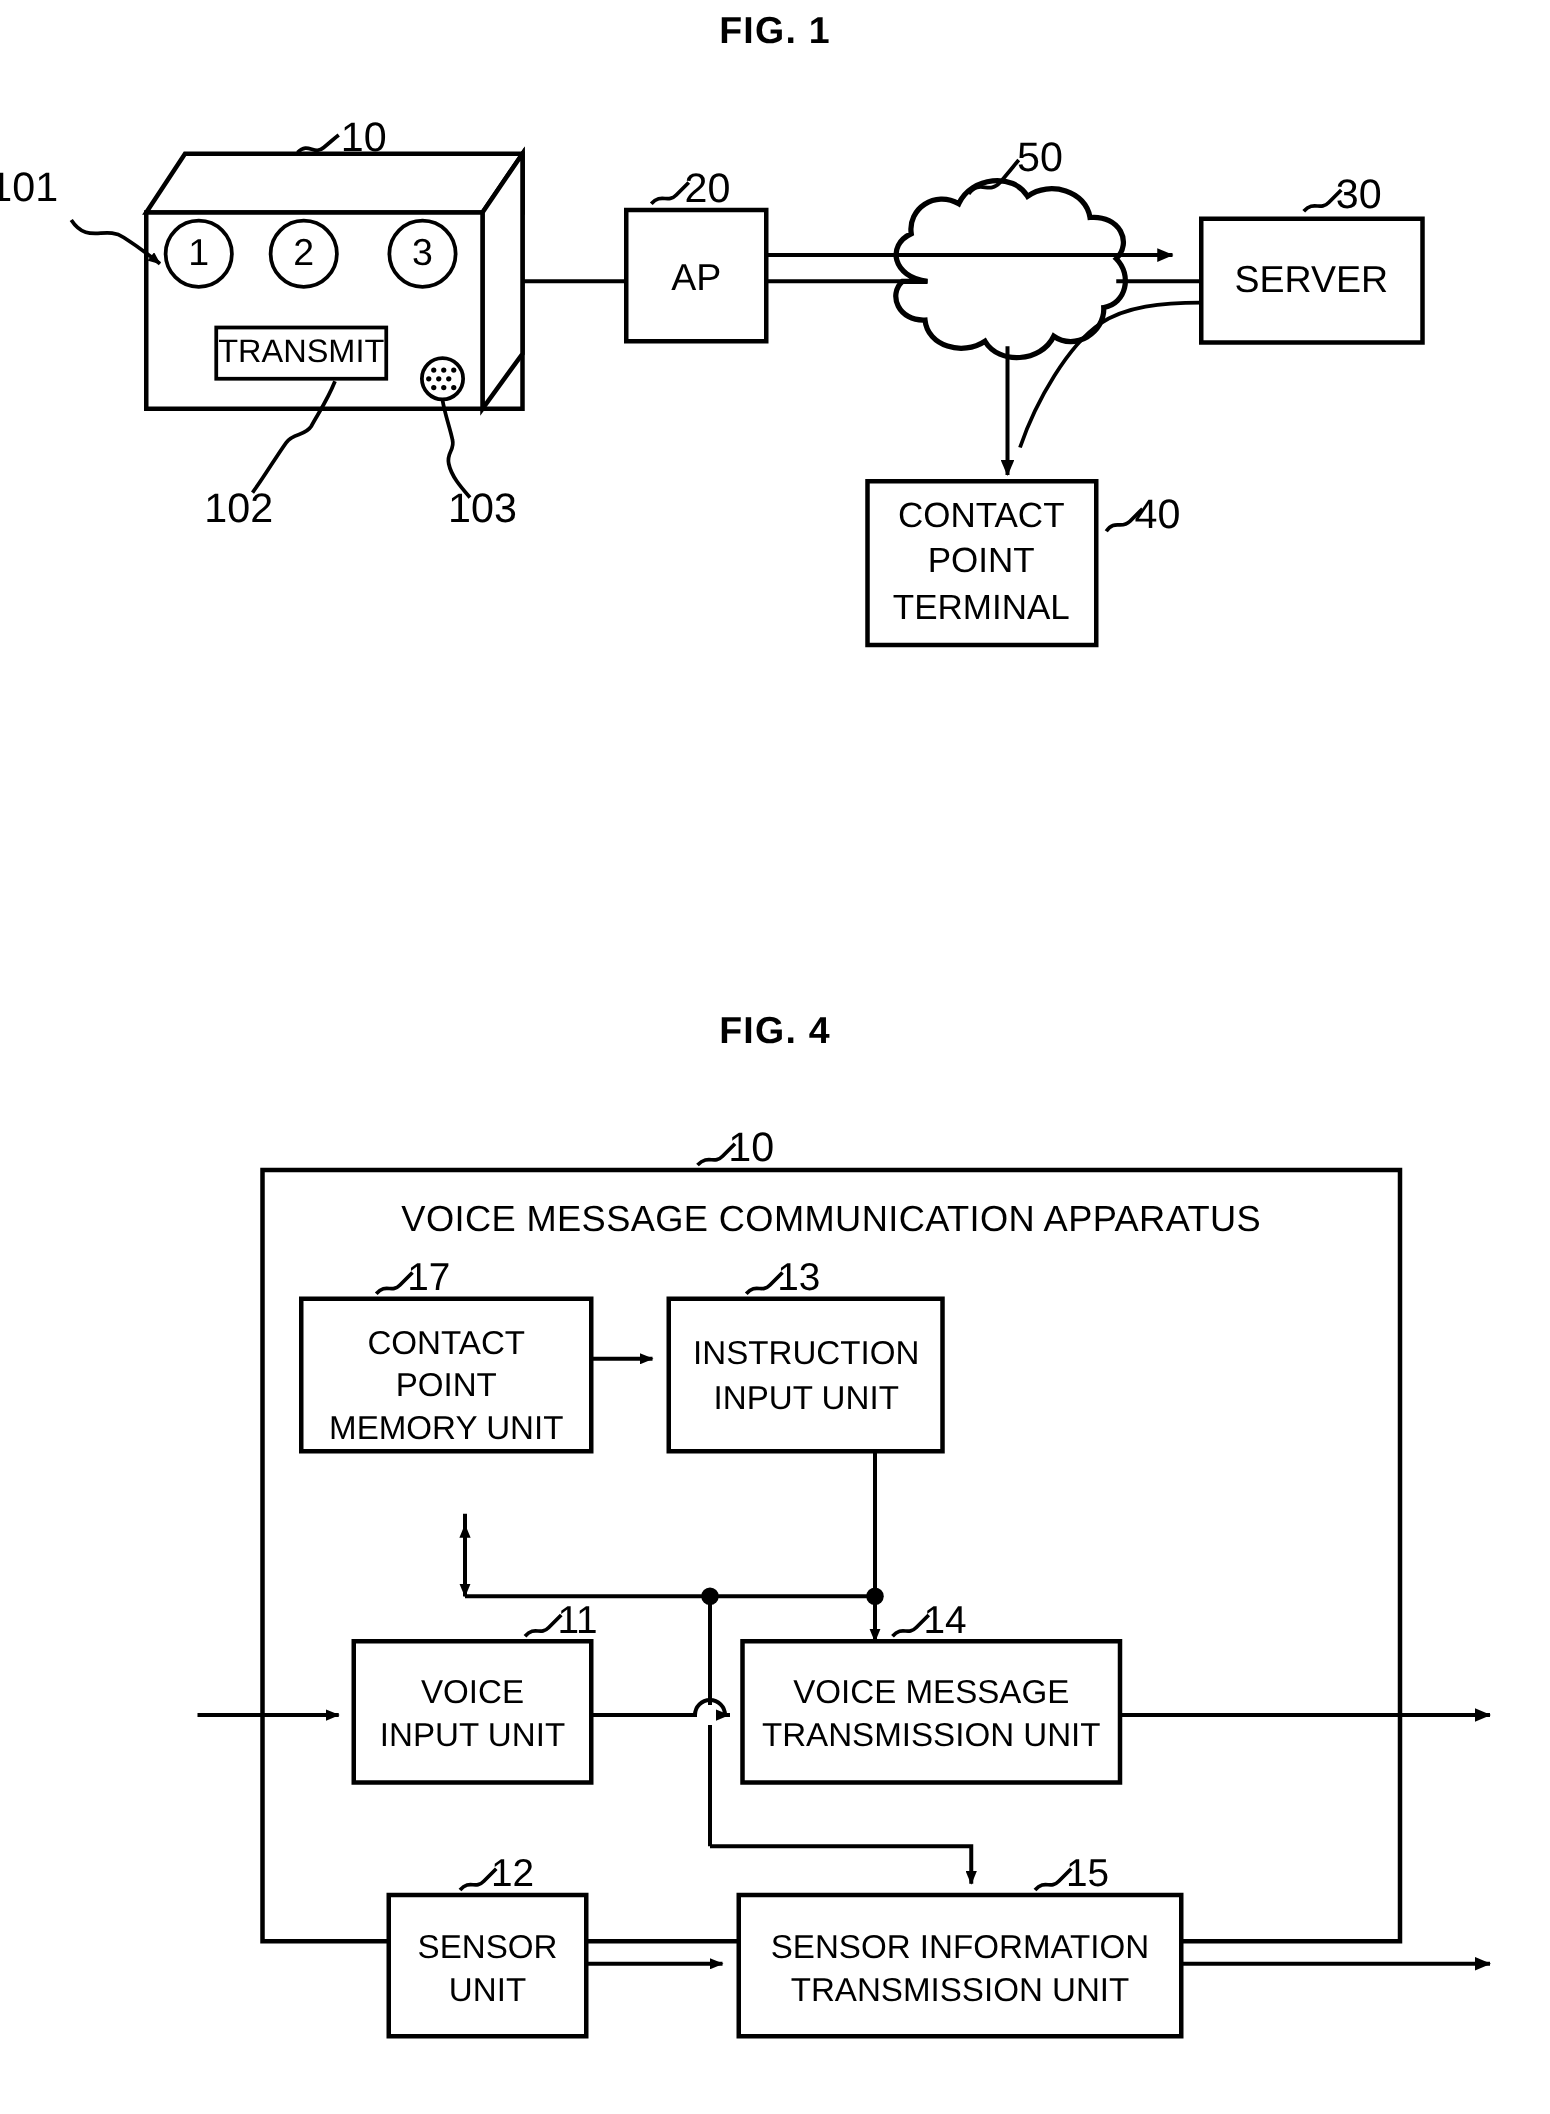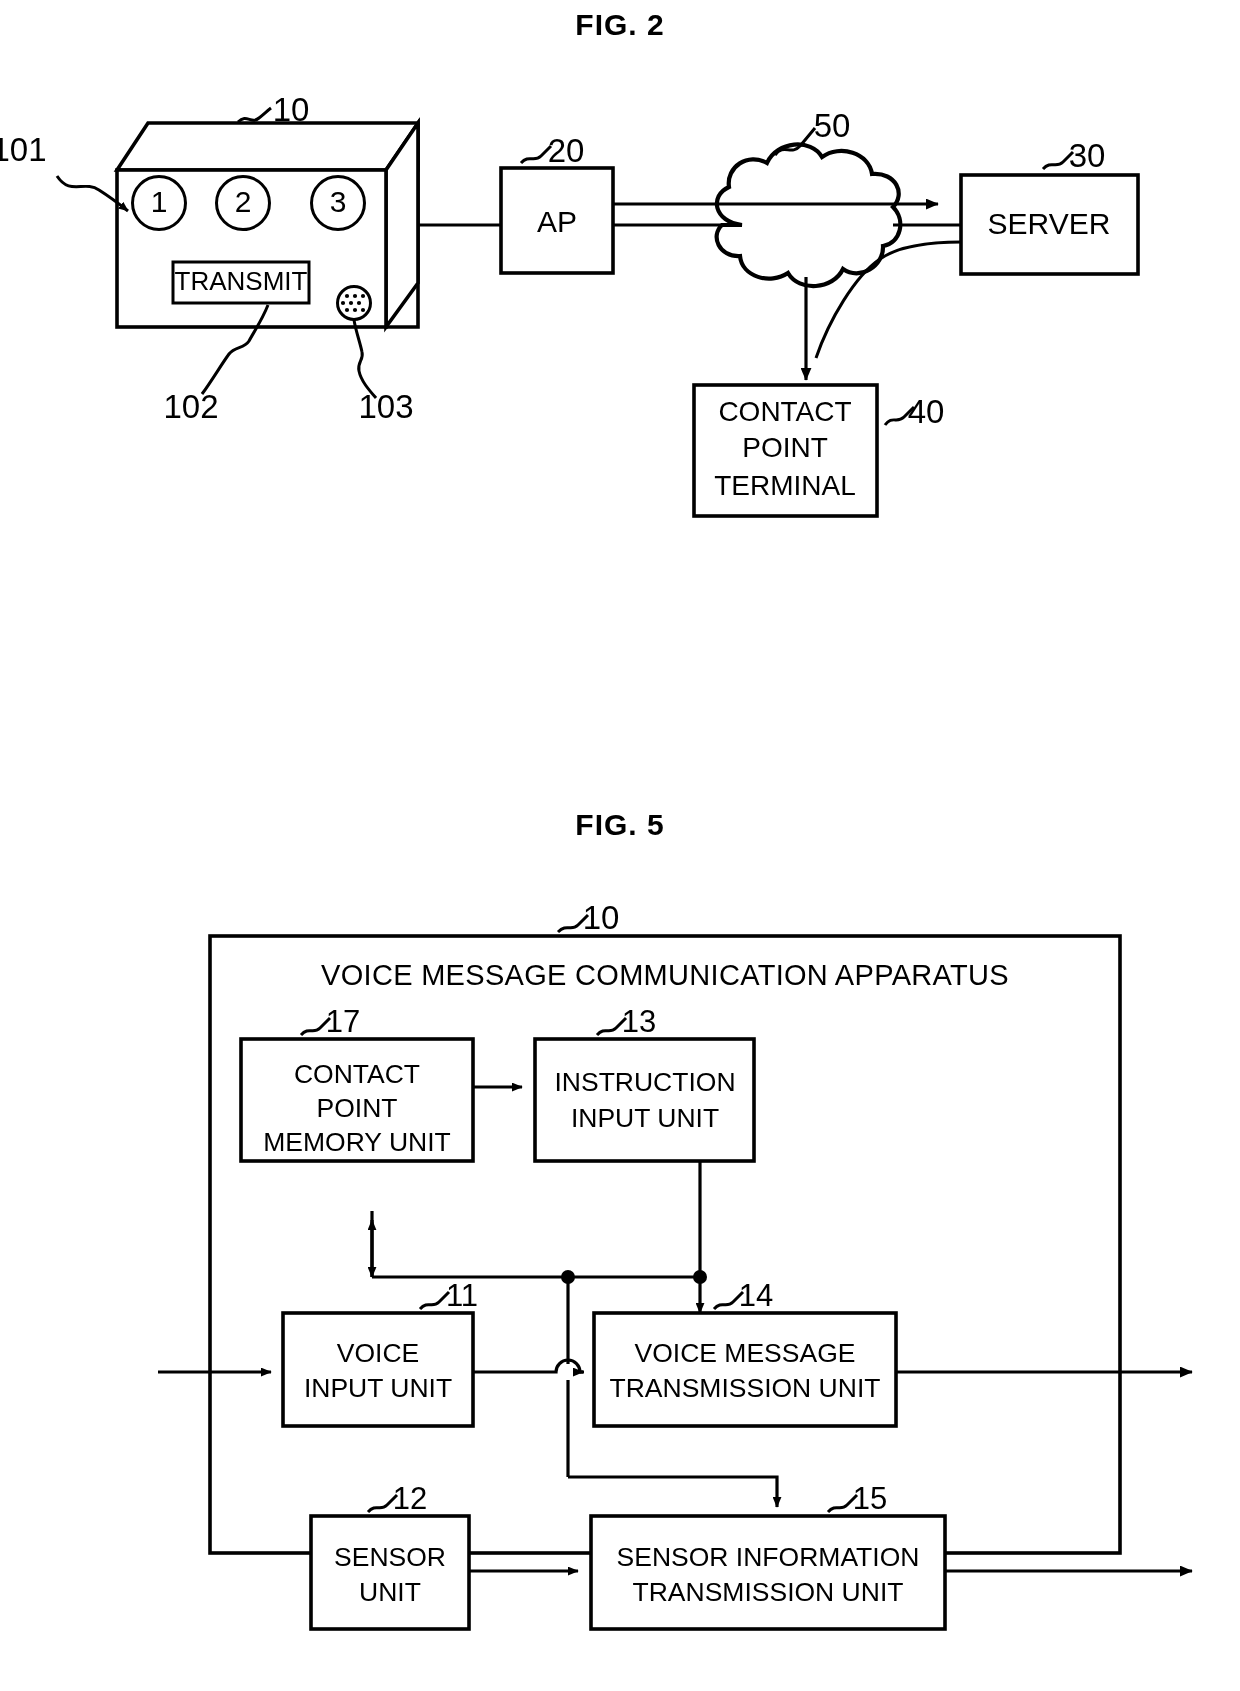--- a/index.html
+++ b/index.html
@@ -61,23 +61,23 @@
   .t-server { font-size: 30px; }
   .t-app-title { font-size: 29px; letter-spacing: 0.3px; }
   .t-unit { font-size: 26.5px; }
   .t-transmit { font-size: 26px; }
 </style>
 </head>
 <body>
 
 <div id="page">
 
-  <div class="fig-title" id="fig1-title">FIG. 2</div>
-
-  <div class="fig-title" id="fig2-title">FIG. 5</div>
+  <div class="fig-title" id="fig1-title">FIG. 1</div>
+
+  <div class="fig-title" id="fig2-title">FIG. 4</div>
 
   <svg class="layer" viewBox="0 0 1240 1691" xmlns="http://www.w3.org/2000/svg">
     <defs>
       <marker id="ah" markerWidth="11" markerHeight="9" refX="10.2" refY="4.5" orient="auto" markerUnits="userSpaceOnUse">
         <path d="M0,0 L11,4.5 L0,9 Z" fill="#000"></path>
       </marker>
       <marker id="ahb" markerWidth="13" markerHeight="11" refX="12.2" refY="5.5" orient="auto" markerUnits="userSpaceOnUse">
         <path d="M0,0 L13,5.5 L0,11 Z" fill="#000"></path>
       </marker>
       <marker id="ahs" markerWidth="10" markerHeight="8.5" refX="9.4" refY="4.25" orient="auto" markerUnits="userSpaceOnUse">

